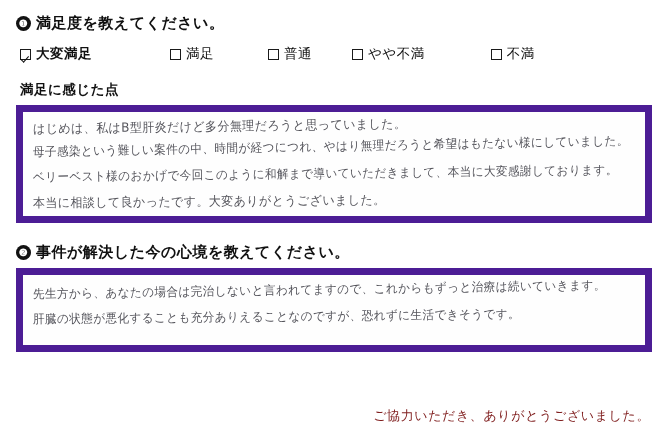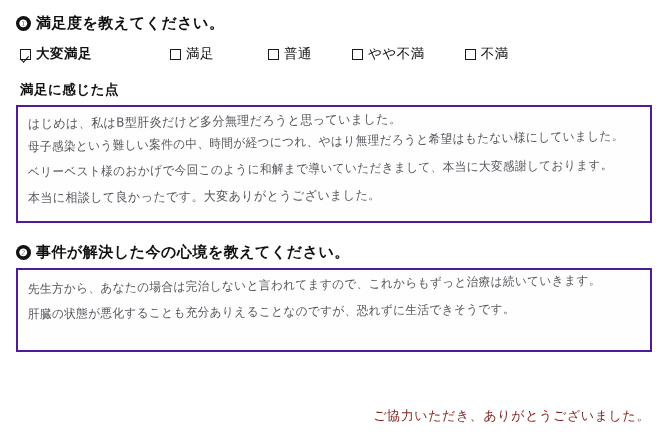--- a/index.html
+++ b/index.html
@@ -78,34 +78,34 @@
     width: 4px;
     height: 7px;
     border: solid #111;
     border-width: 0 1.4px 1.4px 0;
     transform: rotate(42deg);
   }
   .choice.c1 { margin-left: 0px; align-items: center; }
   .choice.c2 { margin-left: 66px; padding-left: 12px; }
   .choice.c3 { margin-left: 54px; }
   .choice.c4 { margin-left: 40px; }
-  .choice.c5 { margin-left: 40px; }
+  .choice.c5 { margin-left: 66px; }
   .choice.checked .label { font-weight: 700; }
 
   
   .subheading {
     margin: 18px 0 6px 4px;
     font-size: 13.5px;
     font-weight: 700;
     letter-spacing: 0.5px;
   }
 
   
   .answer-box {
-    border: 2px solid #4c1d95;
+    border: 7px solid #4c1d95;
     box-sizing: border-box;
     position: relative;
     background: #fefefe;
     overflow: hidden;
   }
   .answer-box.box1 { height: 118px; }
   .answer-box.box2 { height: 84px; margin-top: 6px; }
 
   .hand {
     position: absolute;

